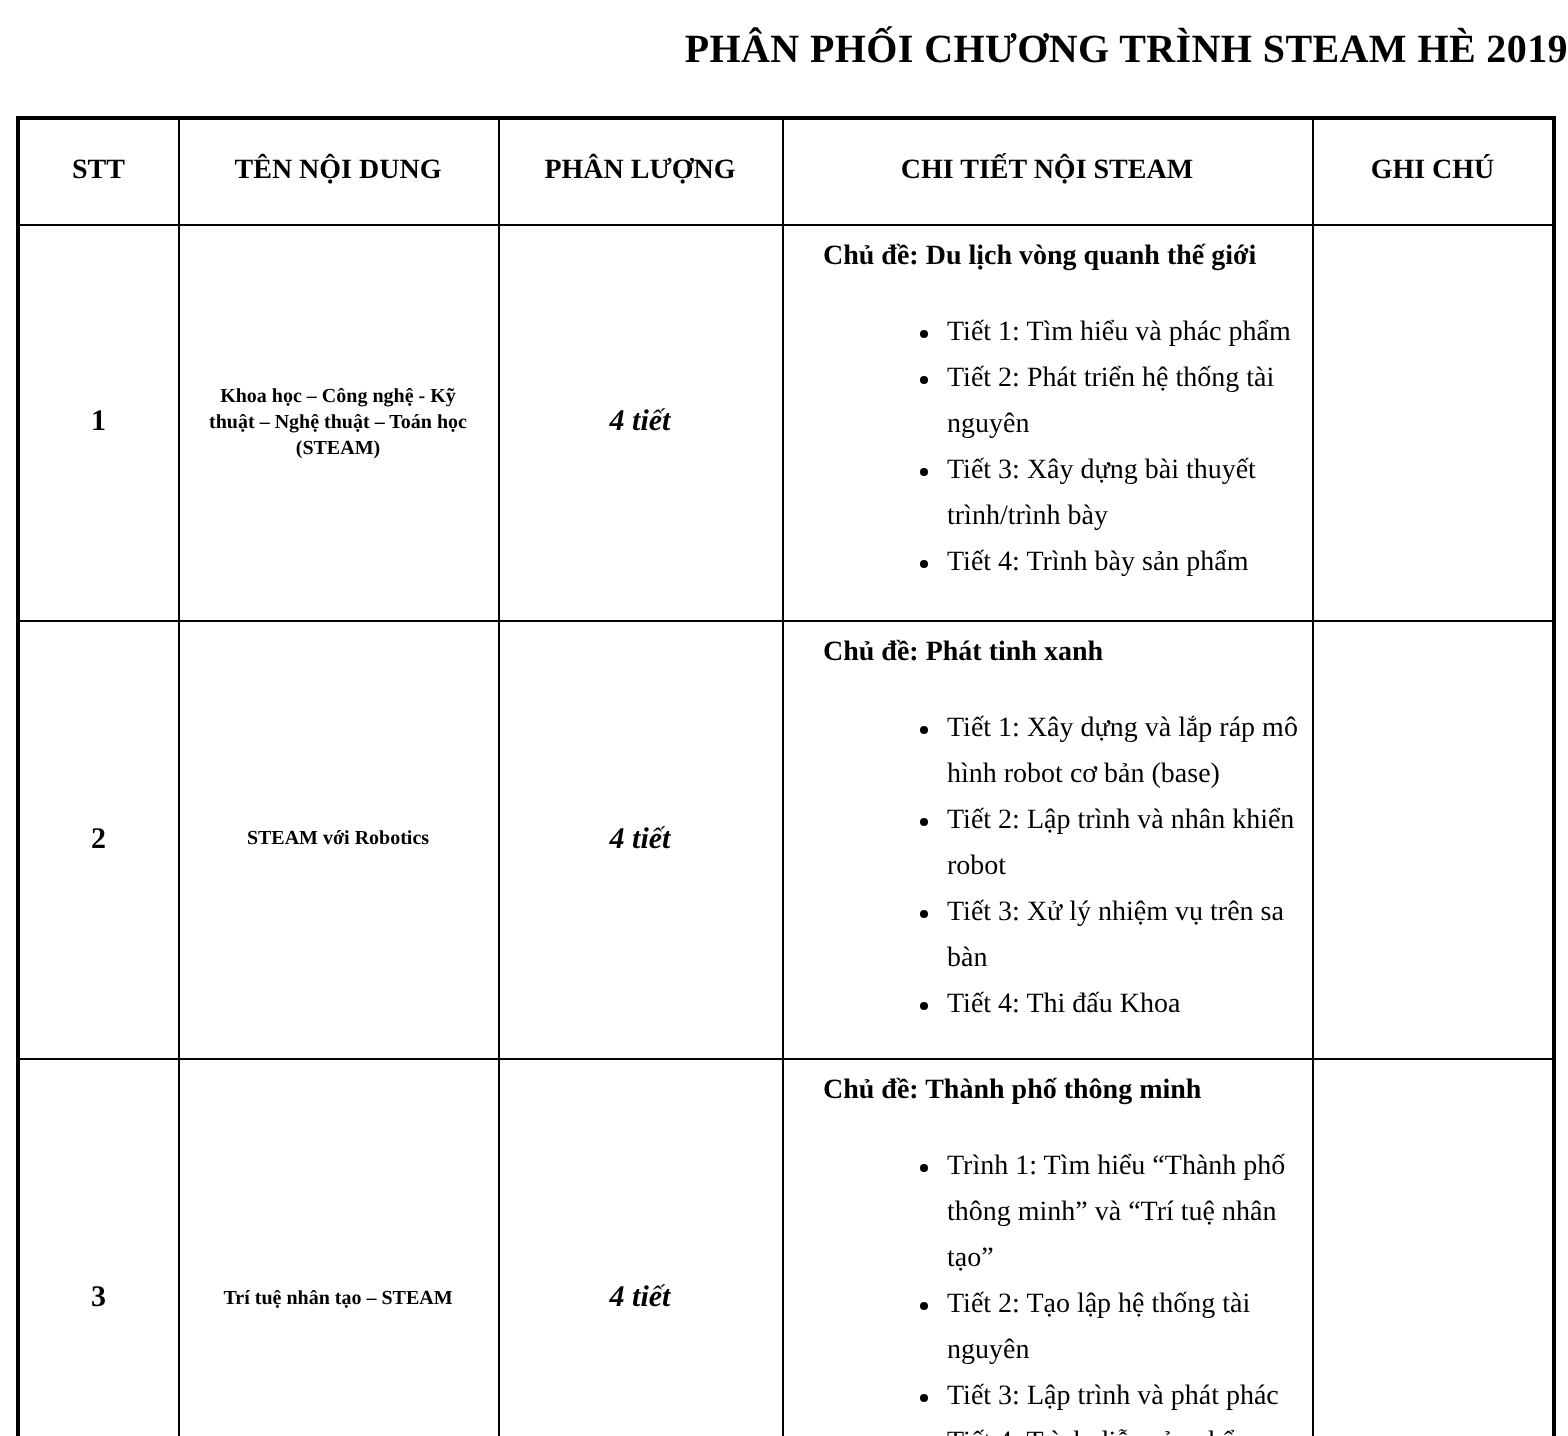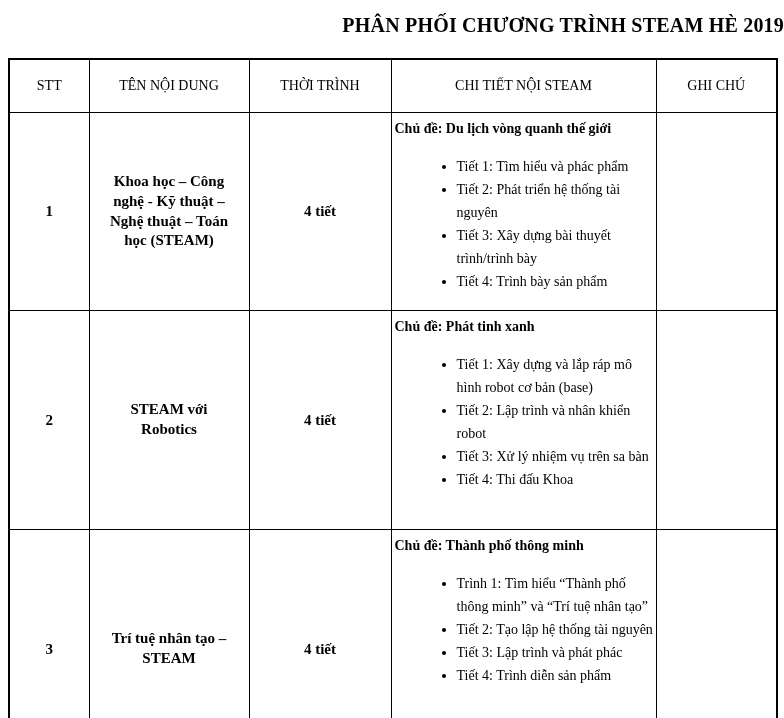--- a/index.html
+++ b/index.html
@@ -22,48 +22,49 @@
   table.program {
     border-collapse: collapse;
     table-layout: fixed;
     width: 768px;
     margin: 21px 0 0 8px;
     border: 2px solid #000;
   }
   th, td { border: 1px solid #000; }
   th {
     font-size: 14px;
-    font-weight: normal;
+    font-weight: bold;
     height: 26px;
     text-align: center;
     padding: 18px;
   }
   td { vertical-align: middle; }
   td.stt-cell {
     text-align: center;
     font-weight: bold;
     font-size: 15px;
   }
   td.name-cell {
     text-align: center;
     font-weight: bold;
-    font-size: 15px;
+    font-size: 10px;
     line-height: 1.32;
     padding: 0 14px;
   }
   td.duration-cell {
     text-align: center;
     font-weight: bold;
     font-size: 15px;
+    font-style: italic;
   }
   td.detail-cell {
     vertical-align: top;
     text-align: left;
     font-size: 14px;
-    padding: 3px 2px 0 3px;
+    padding: 3px 2px 0 20px;
   }
   td.note-cell { }
   .topic {
     font-weight: bold;
     margin: 2px 0 0 0;
     line-height: 21px;
   }
   ul.lessons {
     margin: 16px 0 0 0;
     padding: 0 0 0 62px;
@@ -86,21 +87,21 @@
     <col style="width:80px">
     <col style="width:160px">
     <col style="width:142px">
     <col style="width:265px">
     <col style="width:121px">
   </colgroup>
   <thead>
     <tr>
       <th>STT</th>
       <th>TÊN NỘI DUNG</th>
-      <th>THỜI TRÌNH</th>
+      <th>PHÂN LƯỢNG</th>
       <th>CHI TIẾT NỘI STEAM</th>
       <th>GHI CHÚ</th>
     </tr>
   </thead>
   <tbody>
     <tr class="row-1">
       <td class="stt-cell">1</td>
       <td class="name-cell">Khoa học – Công nghệ - Kỹ thuật – Nghệ thuật – Toán học (STEAM)</td>
       <td class="duration-cell">4 tiết</td>
       <td class="detail-cell">

